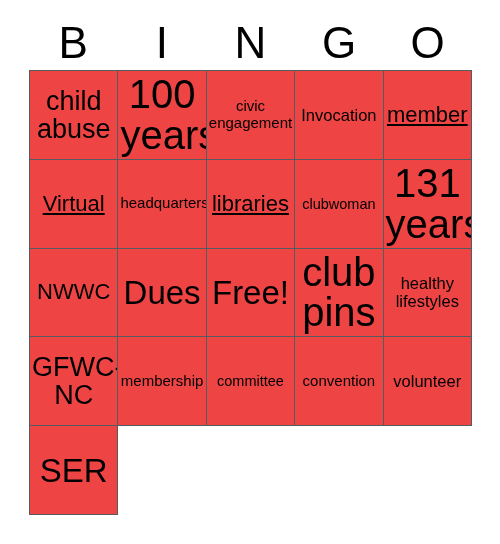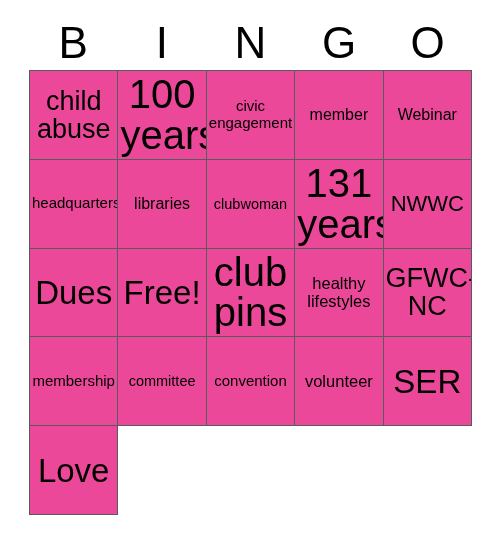--- a/index.html
+++ b/index.html
@@ -57,38 +57,38 @@
     background: #ffffff;
   }
   .cell {
     border-right: 1.5px solid #555b5e;
     border-bottom: 1.5px solid #555b5e;
     display: flex;
     align-items: center;
     justify-content: flex-end;
     padding: 1px 2px;
     overflow: hidden;
-    background: #ec4899;
+    background: #ef4444;
   }
   .cell-text {
     display: block;
     text-align: center;
     color: #000000;
     line-height: 1.04;
     width: 100%;
     word-break: normal;
     white-space: pre-line;
   }
 
   
   .fs-xxs .cell-text { font-size: 15px; line-height: 1.12; }
   .fs-xs  .cell-text { font-size: 14.5px; line-height: 1.12; }
   .fs-s   .cell-text { font-size: 16.5px; line-height: 1.12; }
   .fs-m   .cell-text { font-size: 22px;   line-height: 1.1; }
-  .fs-ml  .cell-text { font-size: 16px;   line-height: 1.08; }
+  .fs-ml  .cell-text { font-size: 22px;   line-height: 1.08; text-decoration: underline; }
   .fs-l   .cell-text { font-size: 27px;   line-height: 1.05; }
   .fs-xl  .cell-text { font-size: 40px;   line-height: 1.02; }
   .fs-xxl .cell-text { font-size: 33px;   line-height: 1.0; }
 </style>
 </head>
 <body>
 
 <div class="card">
 
   <div class="header-row">
@@ -103,26 +103,29 @@
 
     <div class="cell fs-l">
         <span class="cell-text">child abuse</span>
       </div>
     <div class="cell fs-xl">
         <span class="cell-text">100 years</span>
       </div>
     <div class="cell fs-xxs">
         <span class="cell-text">civic engagement</span>
       </div>
+    <div class="cell fs-s">
+        <span class="cell-text">Invocation</span>
+      </div>
     <div class="cell fs-ml">
         <span class="cell-text">member</span>
       </div>
 
     <div class="cell fs-ml">
-        <span class="cell-text">Webinar</span>
+        <span class="cell-text">Virtual</span>
       </div>
     <div class="cell fs-xxs">
         <span class="cell-text">headquarters</span>
       </div>
     <div class="cell fs-ml">
         <span class="cell-text">libraries</span>
       </div>
     <div class="cell fs-xs">
         <span class="cell-text">clubwoman</span>
       </div>
@@ -158,18 +161,15 @@
 
     <div class="cell fs-xxs">
         <span class="cell-text">convention</span>
       </div>
     <div class="cell fs-s">
         <span class="cell-text">volunteer</span>
       </div>
     <div class="cell fs-xxl">
         <span class="cell-text">SER</span>
       </div>
-    <div class="cell fs-xxl">
-        <span class="cell-text">Love</span>
-      </div>
 
   </div>
 </div>
 
 </body></html>

